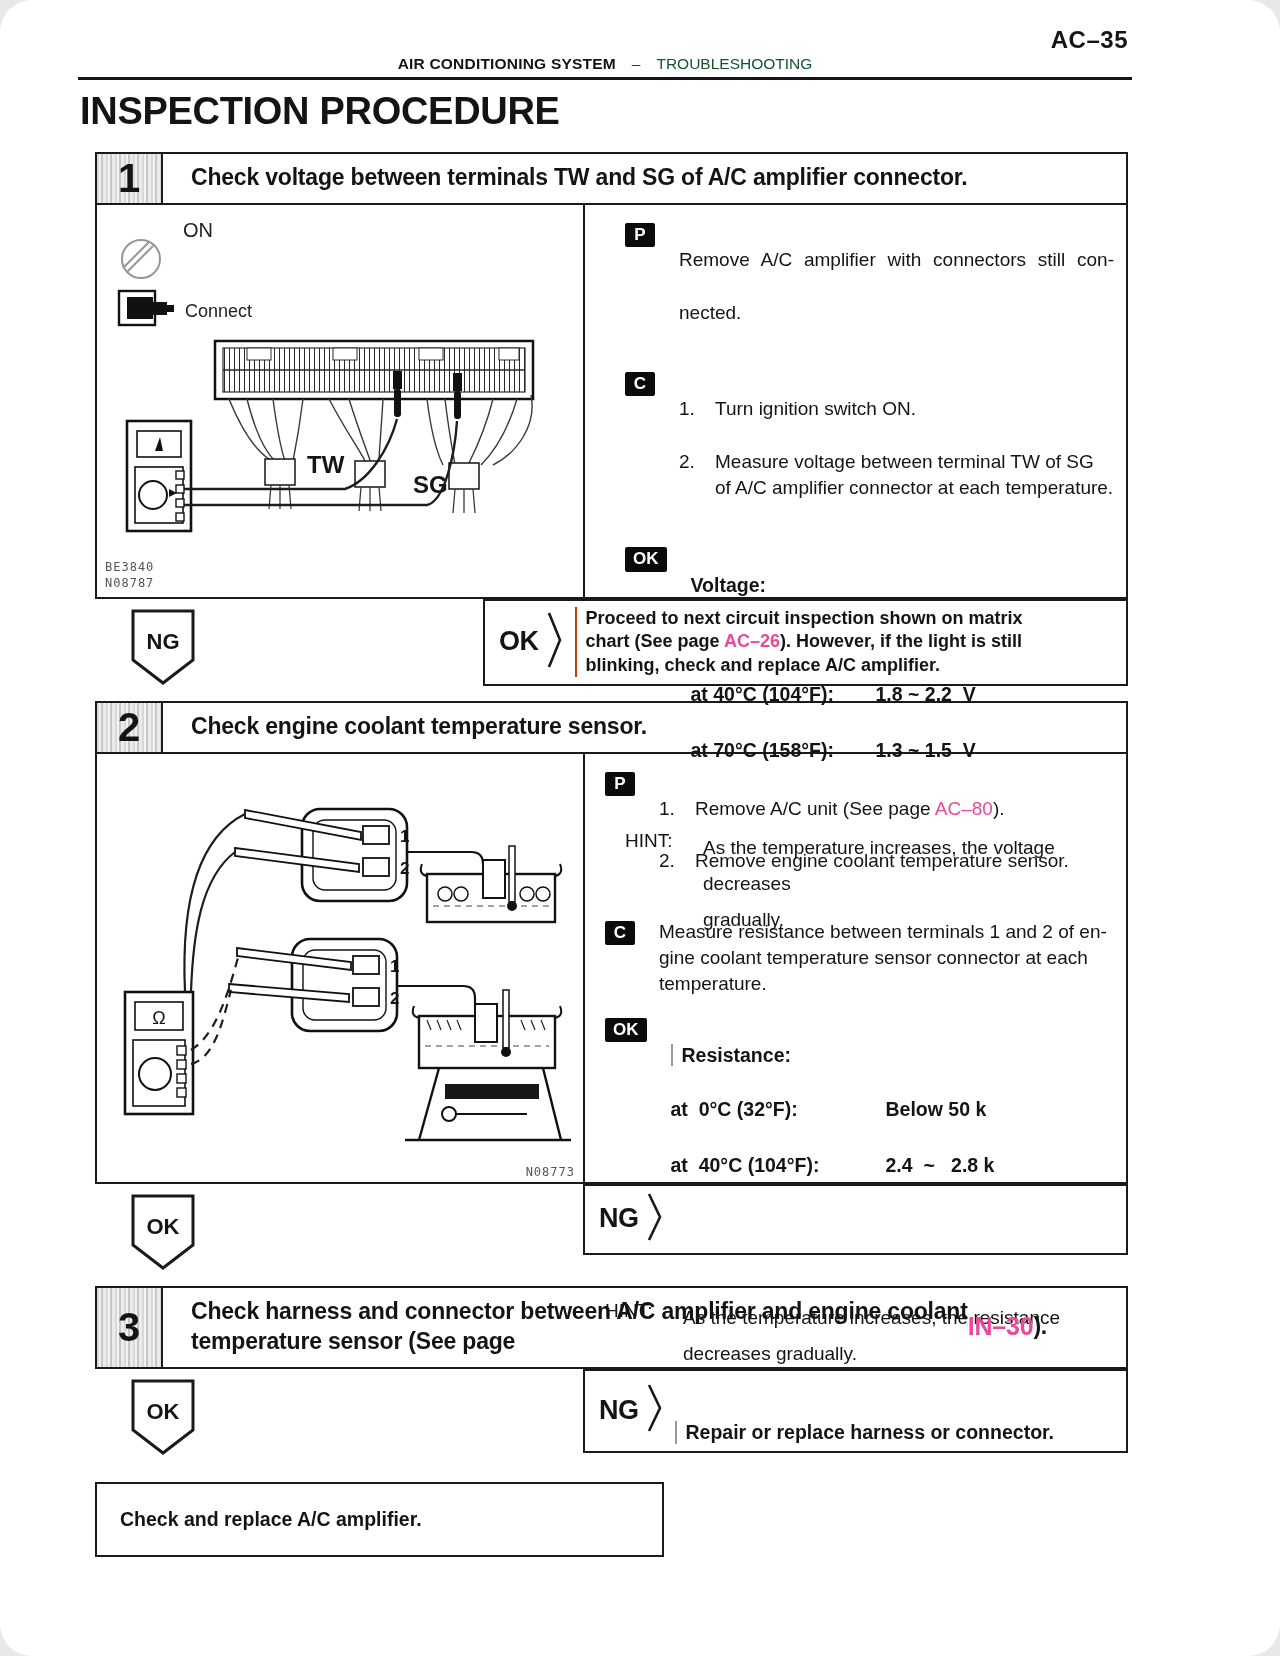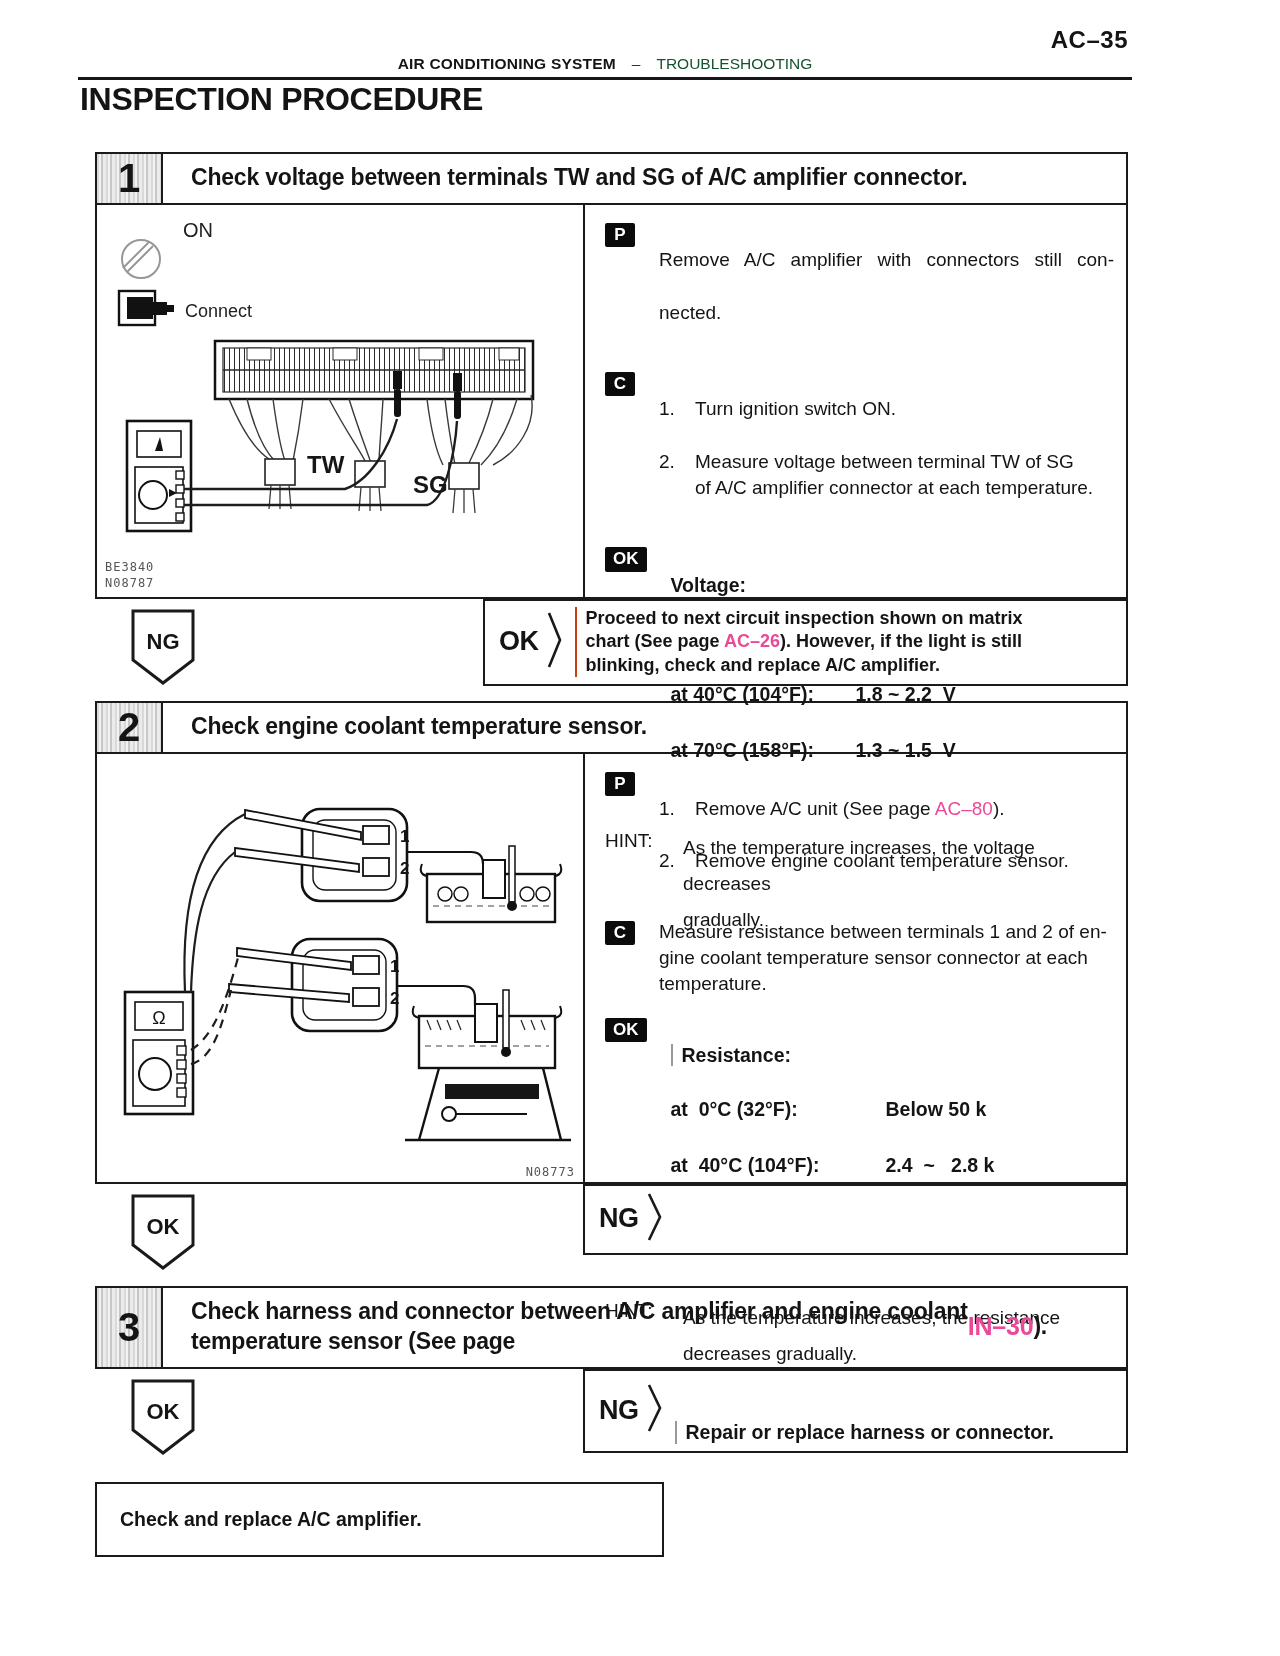--- a/index.html
+++ b/index.html
@@ -1,28 +1,29 @@
 <!DOCTYPE html>
 <html><head>
 <meta charset="utf-8">
 <style>
   html,body{margin:0;padding:0;background:#e8e8e8;}
   .page{
     position:relative;width:1280px;height:1656px;background:#ffffff;
     font-family:"Liberation Sans",sans-serif;color:#141414;overflow:hidden;
     margin:0 auto;
+    border-radius:32px;
   }
   
   .page-code{position:absolute;top:26px;right:152px;font-size:24px;font-weight:bold;letter-spacing:.5px;}
   .running-head{position:absolute;top:55px;left:78px;width:1054px;text-align:center;font-size:15.5px;}
   .running-head .sec{font-weight:bold;letter-spacing:.2px;}
   .running-head .div{margin:0 16px;color:#333;}
   .running-head .sub{color:#14532d;}
   .head-rule{position:absolute;top:77px;left:78px;width:1054px;border-top:3px solid #161616;}
-  .doc-title{position:absolute;top:81px;left:80px;font-size:32px;font-weight:bold;letter-spacing:-.3px;}
+  .doc-title{position:absolute;top:90px;left:80px;font-size:38px;font-weight:bold;letter-spacing:-.3px;}
 
   
   .content{position:absolute;top:152px;left:95px;width:1033px;}
 
   .step-header{display:flex;border:2.5px solid #1a1a1a;background:#fff;}
   .num-cell{
     width:64px;flex:0 0 auto;border-right:2.5px solid #1a1a1a;
     background:repeating-linear-gradient(90deg,#d9d9d9 0 2px,#f2f2f2 2px 4px,#c7c7c7 4px 6px,#ebebeb 6px 9px);
     display:flex;align-items:center;justify-content:center;
     font-size:40px;font-weight:bold;color:#141414;
@@ -90,21 +91,21 @@
   <div class="head-rule"></div>
   <div class="doc-title">INSPECTION PROCEDURE</div>
 
   <div class="content">
 
     <div>
       <div class="step-header">
         <div class="num-cell">1</div>
         <div class="title-cell">Check voltage between terminals TW and SG of A/C amplifier connector.</div>
       </div>
-      <div class="step-body" style="height:392px;">
+      <div class="step-body" style="height:392px;gap:20px;">
         <div class="art-cell">
           <svg viewBox="0 0 486 392" width="486" height="392">
 
             <text class="art-label" x="86" y="32" font-size="20" fill="#222">ON</text>
             <g stroke="#979797" stroke-width="2" fill="none">
               <circle cx="44" cy="54" r="19"></circle>
               <line x1="30" y1="67" x2="56" y2="41"></line>
               <line x1="26" y1="63" x2="52" y2="37"></line>
             </g>
 

